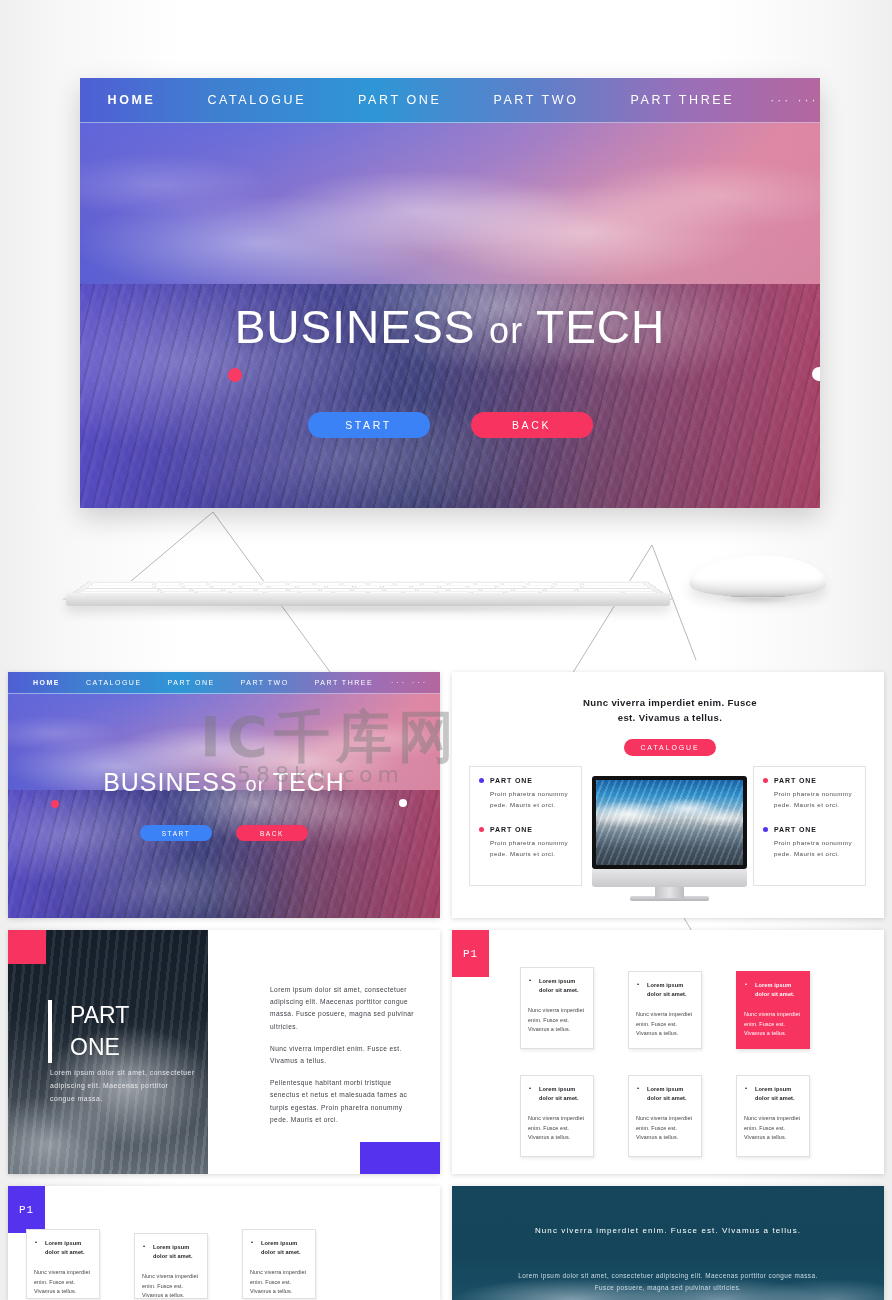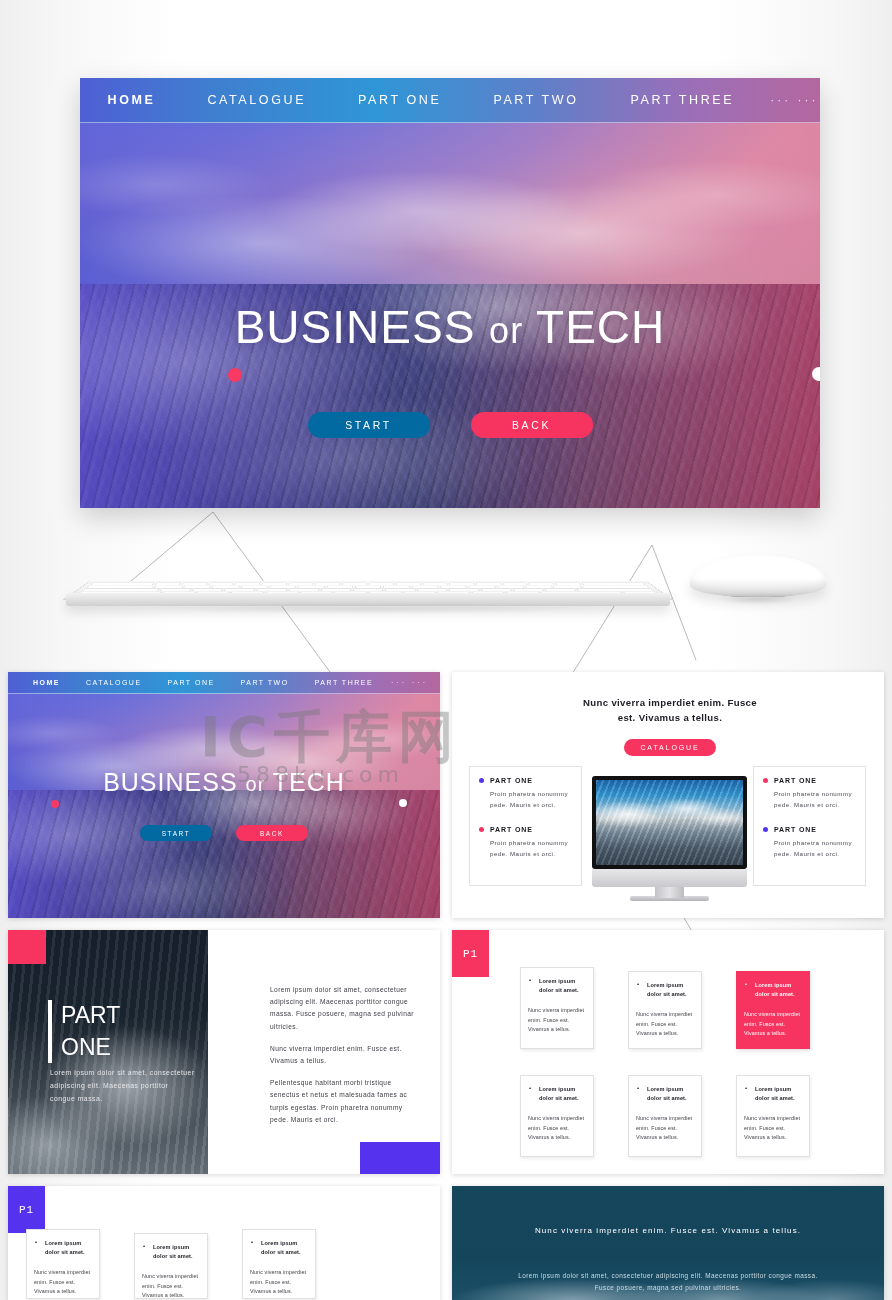--- a/index.html
+++ b/index.html
@@ -95,21 +95,21 @@
   .dot-pink{ left:148px; top:290px; width:14px; height:14px; background:#f93a63; }
   .dot-white{ left:732px; top:289px; width:14px; height:14px; background:#ffffff; }
 
   .btn-row{ position:absolute; left:0; right:0; top:334px; display:flex; justify-content:center; gap:41px; z-index:5;}
   .btn{
     width:122px; height:26px; border-radius:13px; border:none; cursor:pointer;
     color:#fff; font-size:10.5px; letter-spacing:2.6px;
     display:flex; align-items:center; justify-content:center;
     font-family:"Liberation Sans", sans-serif;
   }
-  .btn-start{ background:#0369a1; }
+  .btn-start{ background:#3b82f6; }
   .btn-back{ background:#f7335f; }
 
   
   .desk{ position:absolute; left:0; top:505px; width:892px; height:160px; z-index:2; }
 
   .keyboard{ position:absolute; left:62px; top:55px; width:612px; height:58px; }
   .kb-top{
     position:absolute; left:0; top:0; width:100%; height:40px;
     background:linear-gradient(to bottom,#fbfbfb,#ececec);
     transform:perspective(340px) rotateX(58deg);
@@ -228,21 +228,21 @@
              background:linear-gradient(to bottom,#17212e 0%,#1d2833 36%,#3c4650 62%,#6d7780 100%); }
   .s3-photo:after{
     content:""; position:absolute; inset:0;
     background:
       radial-gradient(60% 34% at 60% 64%, rgba(235,238,242,.55), rgba(255,255,255,0) 72%),
       radial-gradient(48% 28% at 20% 88%, rgba(220,226,232,.45), rgba(255,255,255,0) 72%),
       repeating-linear-gradient(96deg, rgba(255,255,255,.07) 0 3px, rgba(0,0,0,.10) 3px 9px);
   }
   .pink-sq{ position:absolute; left:0; top:0; width:38px; height:34px; background:#f7335f; z-index:2; }
   .s3-title{ position:absolute; left:40px; top:70px; z-index:2; color:#fff;
-             border-left:4px solid #fff; padding-left:9px; font-size:23px; line-height:1.38; font-weight:300; }
+             border-left:4px solid #fff; padding-left:18px; font-size:23px; line-height:1.38; font-weight:300; }
   .s3-sub{ position:absolute; left:42px; top:137px; width:145px; z-index:2; color:#e6e8ea;
            font-size:6.8px; line-height:1.9; letter-spacing:.5px; }
   .s3-body{ position:absolute; left:262px; top:54px; width:152px; font-size:6.6px; color:#3c3c44;
             line-height:1.85; letter-spacing:.4px; }
   .s3-body p{ margin-bottom:10px; }
   .violet-sq{ position:absolute; left:352px; top:212px; width:88px; height:32px; background:#5533ee; }
 
   
   .badge{ position:absolute; left:0; top:0; width:37px; height:47px; color:#fff;
           display:flex; align-items:center; justify-content:center; font-size:11px; letter-spacing:1px;font-family:Liberation Mono, monospace; }

